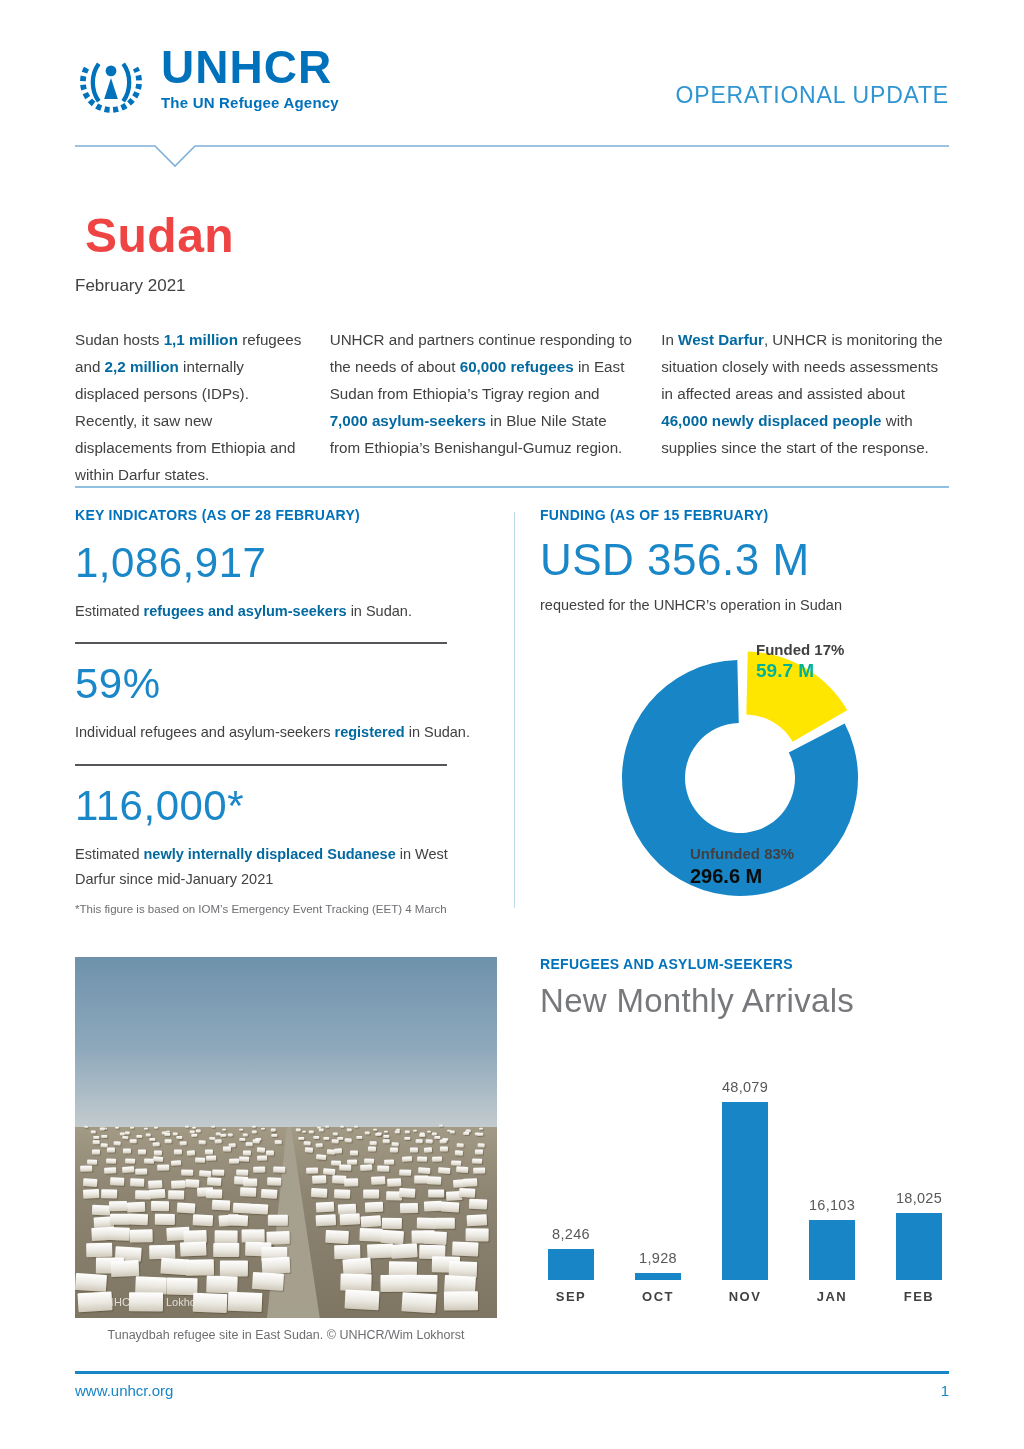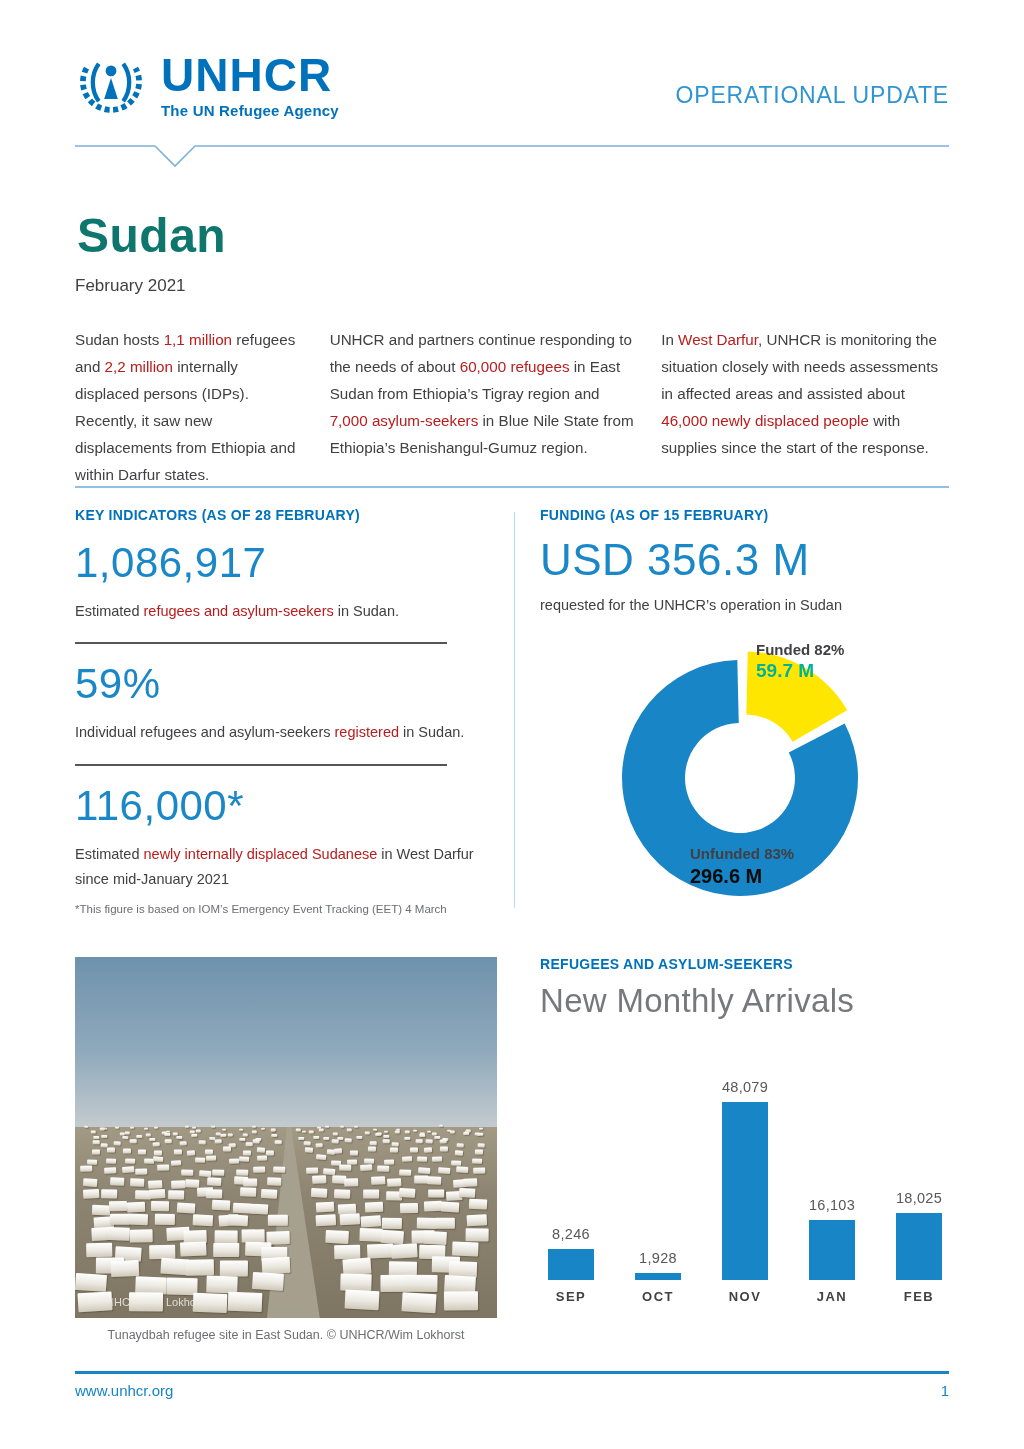--- a/index.html
+++ b/index.html
@@ -2,37 +2,37 @@
 <html><head>
 <meta charset="utf-8">
 <style>
   * { margin:0; padding:0; box-sizing:border-box; }
   body { background:#ffffff; font-family:"Liberation Sans", sans-serif; }
   .page { position:relative; width:1024px; height:1449px; background:#fff; overflow:hidden; }
 
   
   .logo-block { position:absolute; left:75px; top:44px; display:flex; gap:14px; align-items:flex-start; }
   .emblem { width:72px; height:74px; }
-  .logo-text-wrap { display:flex; flex-direction:column;margin-top:8px; }
+  .logo-text-wrap { display:flex; flex-direction:column; }
   .logo-word { font-size:46px; font-weight:700; color:#0072BC; letter-spacing:1px; line-height:1.0; }
   .logo-tagline { font-size:15px; font-weight:700; color:#0072BC; margin-top:4px; letter-spacing:0.2px; }
   .doc-type { position:absolute; right:75px; top:82px; font-size:23px; color:#2E95D2; letter-spacing:0.8px; }
   .header-rule { position:absolute; left:75px; top:144px; width:874px; height:26px; }
 
   
-  .country-title { position:absolute; left:77px; top:208px; font-size:48px; font-weight:700; color:#0f766e; letter-spacing:0.5px; }
+  .country-title { position:absolute; left:85px; top:208px; font-size:48px; font-weight:700; color:#ef4444; letter-spacing:0.5px; }
   .period { position:absolute; left:75px; top:276px; font-size:17px; color:#414042; }
 
   
   .intro { position:absolute; left:75px; top:326px; width:874px; display:flex; }
   .intro-col { font-size:15.2px; line-height:1.78; color:#414042; }
   .intro-col.c1 { width:232px; margin-right:26px; }
   .intro-col.c2 { width:312px; margin-right:12px; }
   .intro-col.c3 { width:292px;margin-left:12px; }
-  .em { color:#b91c1c; font-weight:400; }
+  .em { color:#0369a1; font-weight:700; }
 
   .rule-blue { position:absolute; left:75px; top:486px; width:874px; height:2px; background:#8FBFE3; }
   .v-divider { position:absolute; left:514px; top:512px; width:1px; height:396px; background:#BCD9EE; }
 
   
   .indicators { position:absolute; left:75px; top:507px; width:410px; }
   .kicker { font-size:14px; font-weight:700; color:#0072BC; letter-spacing:0.3px; }
   .big-value { font-size:42px; color:#1A87C8; margin-top:16px; font-weight:500; letter-spacing:0.5px; }
   .ind-desc { font-size:14.5px; color:#414042; margin-top:12px; line-height:1.75; }
   .hr-dark { border:none; border-top:2px solid #55565A; width:372px; margin:18px 0 14px 0; }
@@ -136,21 +136,21 @@
 
   <div class="funding">
     <div class="kicker">FUNDING (AS OF 15 FEBRUARY)</div>
     <div class="fund-amount">USD 356.3 M</div>
     <div class="fund-desc">requested for the UNHCR’s operation in Sudan</div>
     <div class="donut-wrap" id="donut-chart">
         <svg viewBox="0 0 410 302" width="410" height="302">
           <path d="M304.66727831503016,100.513663638266 A118,118 0 1 1 197.32289463841173,37.03037209992159 L198.752196653497,100.0141564872516 A55,55 0 1 0 248.7855958248022,129.60382627207315 Z" fill="#1785C6"></path>
           <path d="M202.6771053615882,37.03037209992159 A118,118 0 0 1 302.08786762722514,95.82173301518404 L247.58332813133376,127.41690945622985 A55,55 0 0 0 201.24780334650296,100.0141564872516 Z" fill="#FFE600" transform="translate(5.1,-8.6)"></path>
         </svg>
-      <span class="donut-label lbl-funded">Funded 82%</span>
+      <span class="donut-label lbl-funded">Funded 17%</span>
       <span class="amt-funded">59.7 M</span>
       <span class="donut-label lbl-unfunded">Unfunded 83%</span>
       <span class="amt-unfunded">296.6 M</span>
     </div>
   </div>
 
   <div class="photo" id="camp-photo">
     <div class="sky"></div>
     <div class="ground"></div>
     <div class="road"></div>

